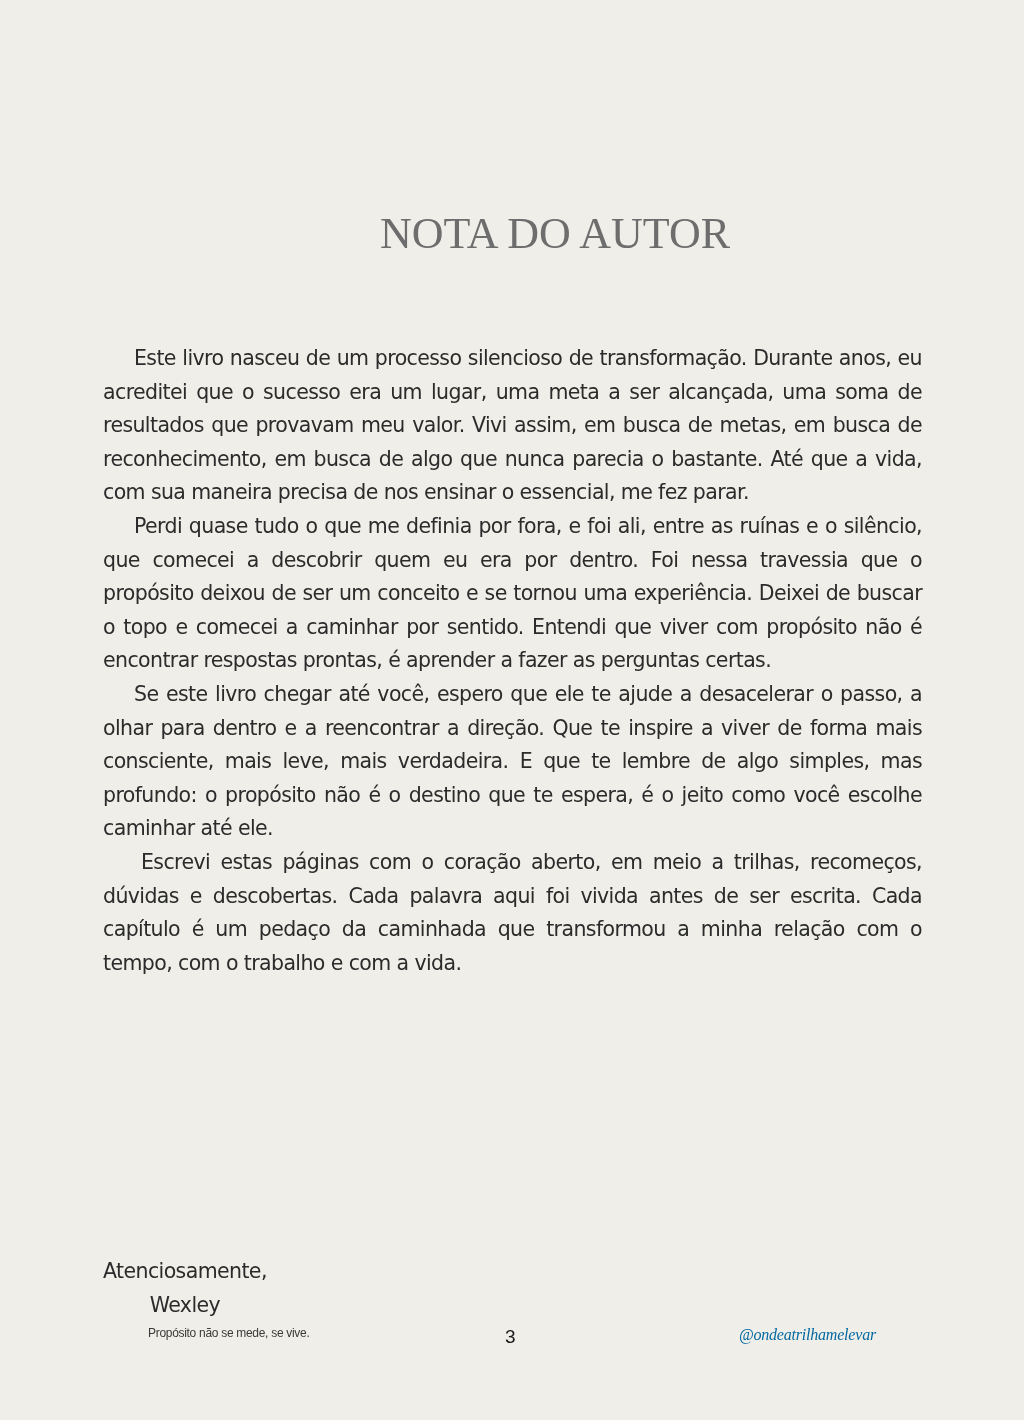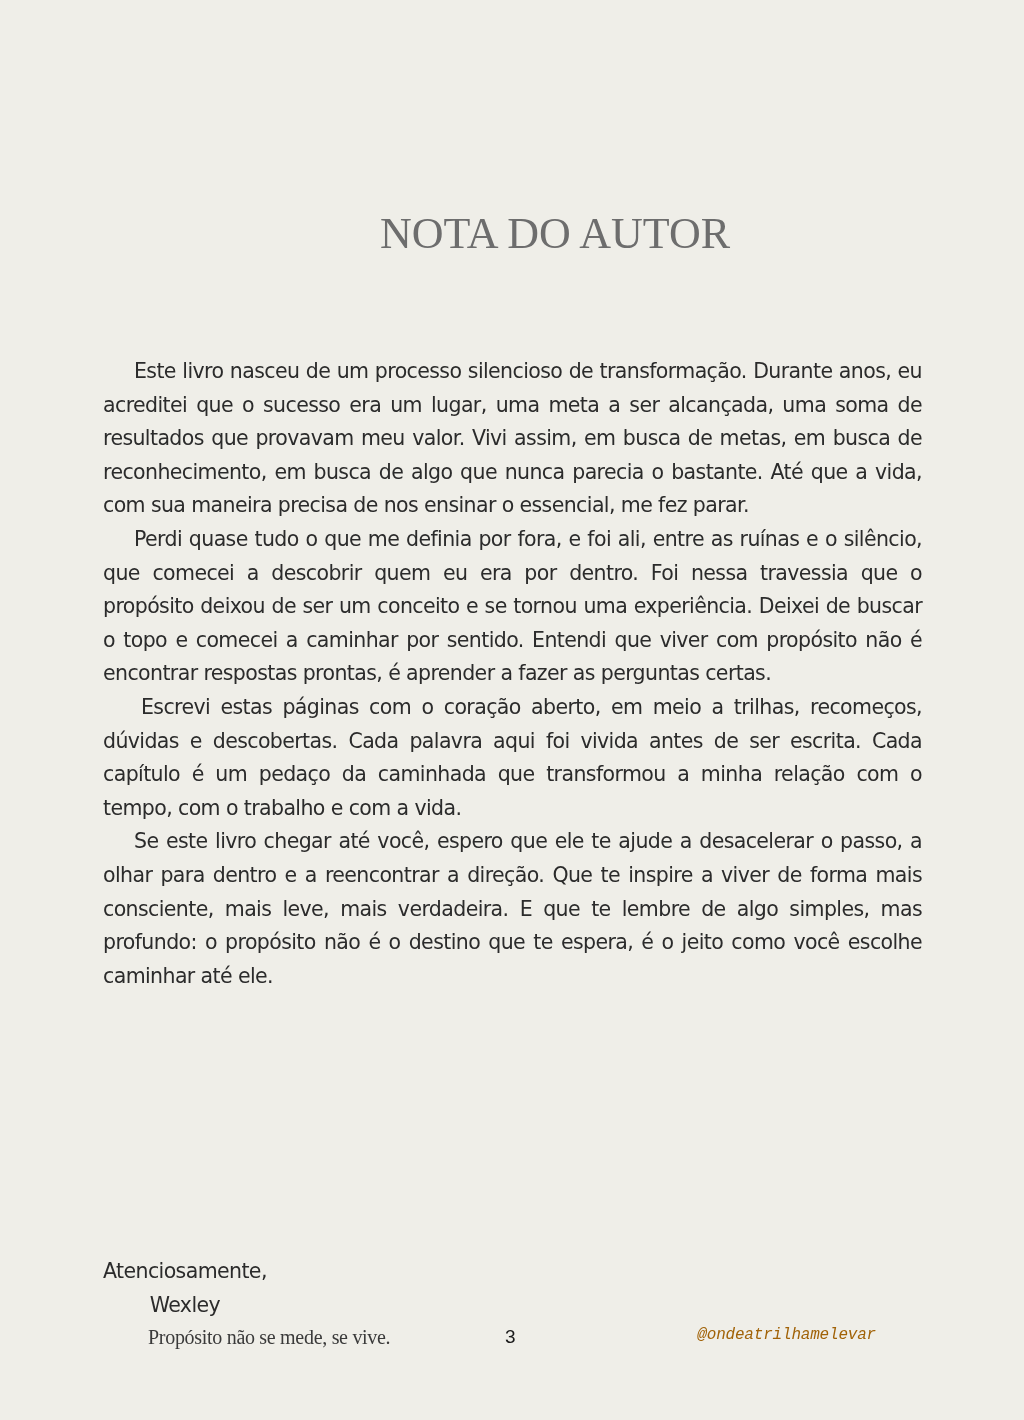--- a/index.html
+++ b/index.html
@@ -23,21 +23,21 @@
       font-size: 44px;
       font-weight: normal;
       color: #6d6d6d;
       letter-spacing: 0px;
       margin: 0;
       line-height: 52px;
       padding-left: 43px;
     }
     .body-text {
       position: absolute;
-      top: 355px;
+      top: 342px;
       left: 103px;
       width: 819px;
       font-family: "DejaVu Sans", "Liberation Sans", sans-serif;
       font-size: 20.5px;
       line-height: 33.6px;
       color: #2b2b2b;
       letter-spacing: -0.6px;
     }
     .body-text p {
       margin: 0;
@@ -68,54 +68,54 @@
       position: absolute;
       top: 1326px;
       left: 0;
       width: 1024px;
       height: 26px;
     }
     .footer-left {
       position: absolute;
       left: 148px;
       top: 0;
-      font-family: Liberation Serif, serif;
-      font-size: 20px;
+      font-family: Liberation Sans, sans-serif;
+      font-size: 12px;
       color: #3a3a3a;
       letter-spacing: -0.3px;
     }
     .footer-center {
       position: absolute;
       left: 505px;
       top: 0;
       font-family: "Liberation Sans", "DejaVu Sans", sans-serif;
       font-size: 19px;
       color: #1a1a1a;
     }
     .footer-right {
       position: absolute;
       right: 148px;
       top: 0;
-      font-family: Liberation Mono, monospace;
+      font-family: Liberation Serif, serif;
       font-style: italic;
       font-size: 16px;
-      color: #a16207;
+      color: #0369a1;
       letter-spacing: -0.2px;
     }
   </style>
 </head>
 <body>
 
 <h1 class="page-title">NOTA DO AUTOR</h1>
 
 <div class="body-text">
   <p class="last-line-left">Este livro nasceu de um processo silencioso de transformação. Durante anos, eu acreditei que o sucesso era um lugar, uma meta a ser alcançada, uma soma de resultados que provavam meu valor. Vivi assim, em busca de metas, em busca de reconhecimento, em busca de algo que nunca parecia o bastante. Até que a vida, com sua maneira precisa de nos ensinar o essencial, me fez parar.</p>
   <p class="last-line-left">Perdi quase tudo o que me definia por fora, e foi ali, entre as ruínas e o silêncio, que comecei a descobrir quem eu era por dentro. Foi nessa travessia que o propósito deixou de ser um conceito e se tornou uma experiência. Deixei de buscar o topo e comecei a caminhar por sentido. Entendi que viver com propósito não é encontrar respostas prontas, é aprender a fazer as perguntas certas.</p>
+  <p class="last-line-left">Se este livro chegar até você, espero que ele te ajude a desacelerar o passo, a olhar para dentro e a reencontrar a direção. Que te inspire a viver de forma mais consciente, mais leve, mais verdadeira. E que te lembre de algo simples, mas profundo: o propósito não é o destino que te espera, é o jeito como você escolhe caminhar até ele.</p>
   <p class="last-line-left indent-wide">Escrevi estas páginas com o coração aberto, em meio a trilhas, recomeços, dúvidas e descobertas. Cada palavra aqui foi vivida antes de ser escrita. Cada capítulo é um pedaço da caminhada que transformou a minha relação com o tempo, com o trabalho e com a vida.</p>
-  <p class="last-line-left">Se este livro chegar até você, espero que ele te ajude a desacelerar o passo, a olhar para dentro e a reencontrar a direção. Que te inspire a viver de forma mais consciente, mais leve, mais verdadeira. E que te lembre de algo simples, mas profundo: o propósito não é o destino que te espera, é o jeito como você escolhe caminhar até ele.</p>
 </div>
 
 <div class="signoff">
   <div>Atenciosamente,</div>
   <div>Wexley</div>
 </div>
 
 <div class="footer">
   <span class="footer-left">Propósito não se mede, se vive.</span>
   <span class="footer-center">3</span>

